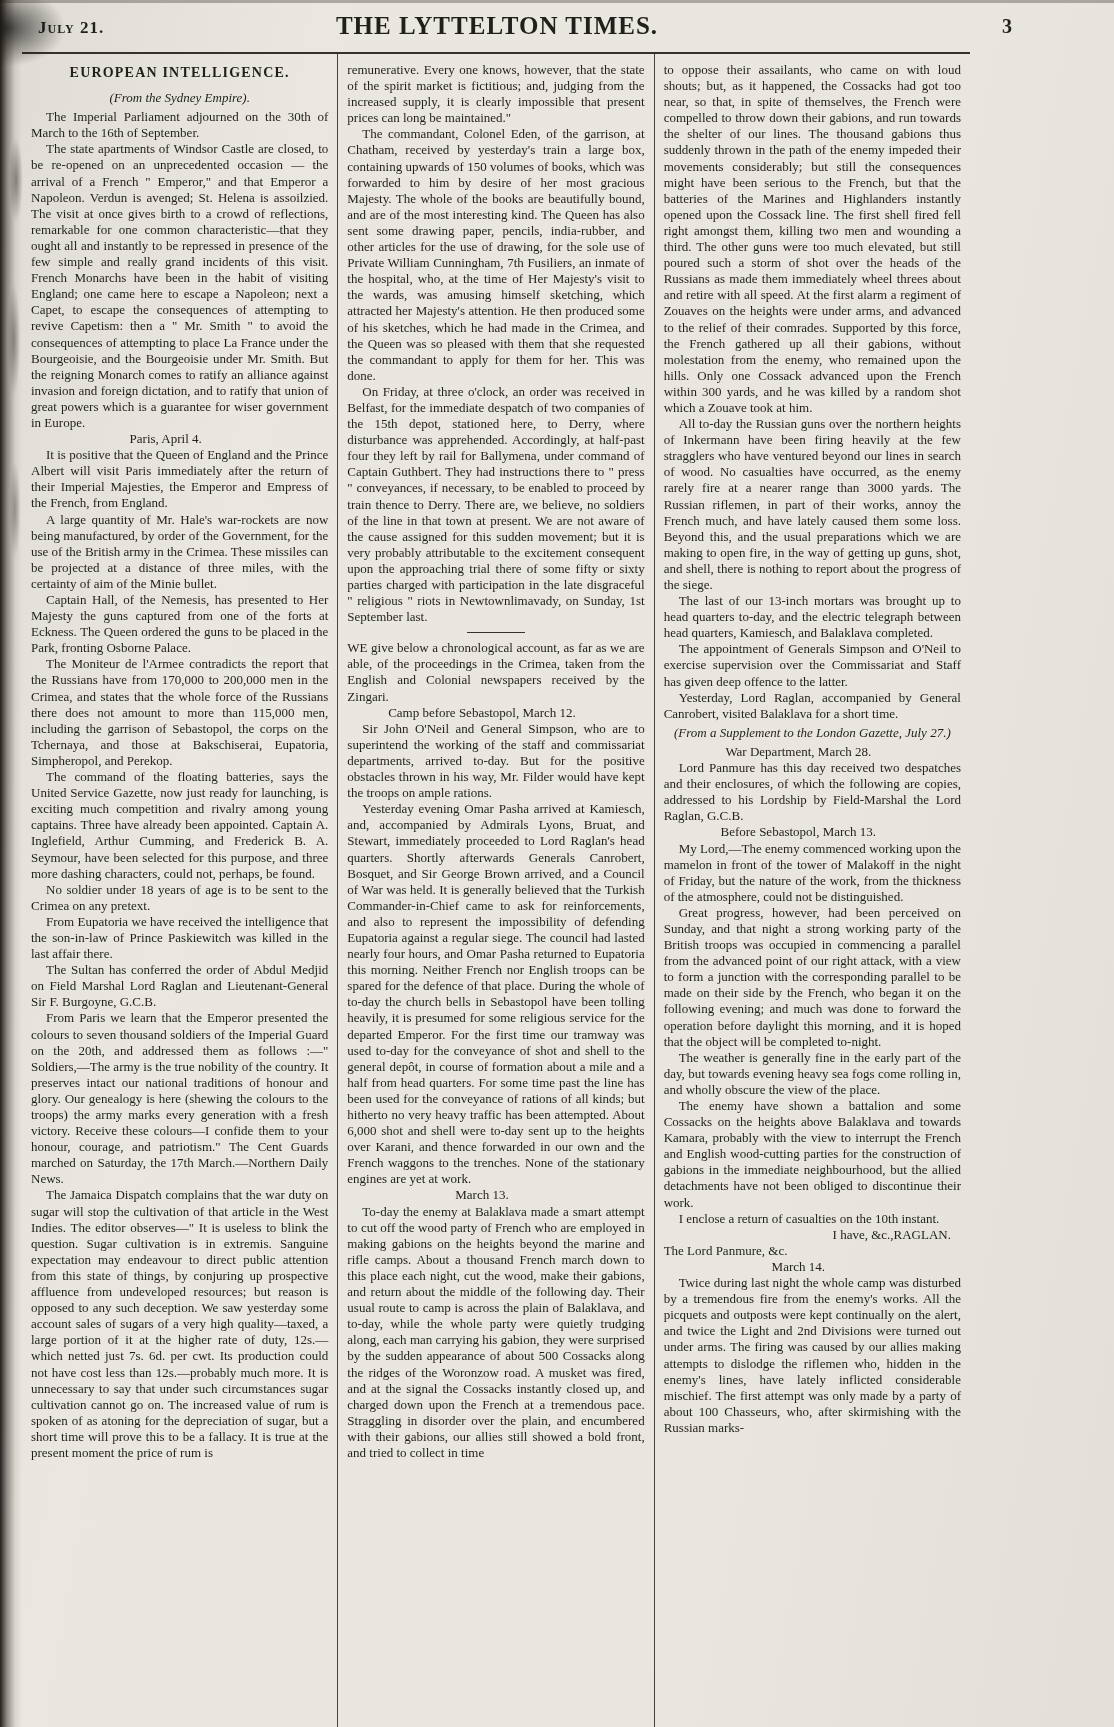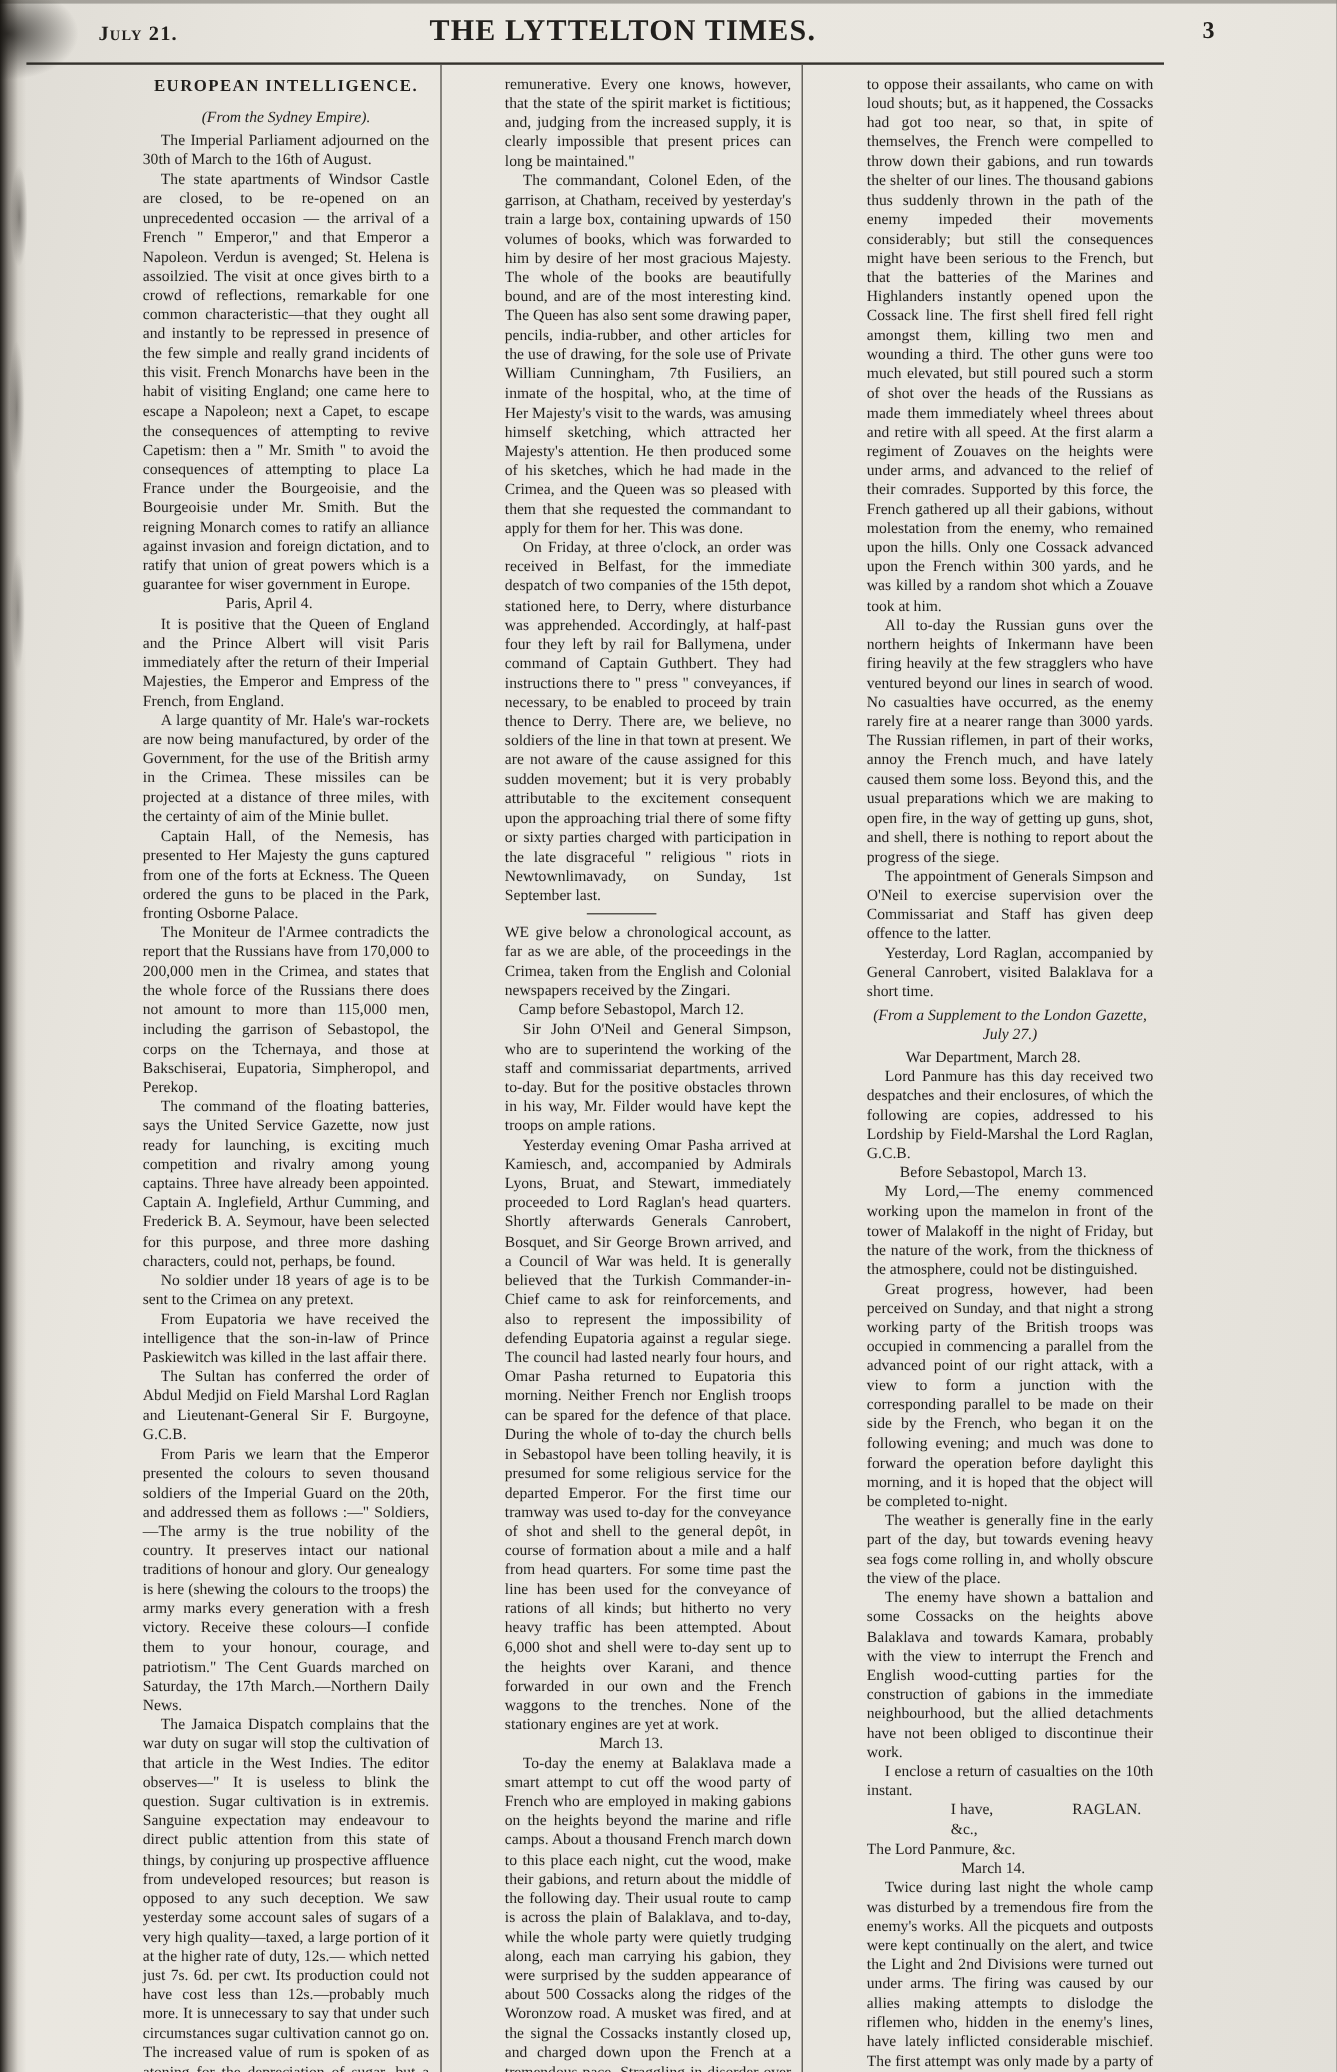--- a/index.html
+++ b/index.html
@@ -1,15 +1,15 @@
 <!DOCTYPE html>
 <html><head>
 <meta charset="utf-8">
 <style>
-  * { box-sizing: border-box; padding-left: 44px; }
+  * { box-sizing: border-box; }
   html, body { margin: 0; padding: 0; background: #4e4b47; }
   .page {
     position: relative; width: 1114px; height: 1727px; margin: 0 auto;
     background: linear-gradient(100deg, #dfdcd5 0%, #eae7e0 22%, #e9e6df 70%, #e2dfd8 100%);
     overflow: hidden;
     font-family: "Liberation Serif", "DejaVu Serif", serif;
     color: #211f1c;
   }
   
   .masthead { position: absolute; top: 0; left: 0; right: 0; height: 54px; }
@@ -57,21 +57,21 @@
     <span class="mast-date">July 21.</span>
     <span class="mast-title">THE LYTTELTON TIMES.</span>
     <span class="mast-page">3</span>
   </div>
   <div class="head-rule"></div>
 
   <div class="columns" id="columns">
       <div class="col">
         <div class="blk heading">EUROPEAN INTELLIGENCE.</div>
         <div class="blk byline">(From the Sydney Empire).</div>
-        <div class="blk para">The Imperial Parliament adjourned on the 30th of March to the 16th of August.</div>
+        <div class="blk para">The Imperial Parliament adjourned on the 30th of March to the 16th of September.</div>
         <div class="blk para">The state apartments of Windsor Castle are closed, to be re-opened on an unprecedented occasion — the arrival of a French " Emperor," and that Emperor a Napoleon. Verdun is avenged; St. Helena is assoilzied. The visit at once gives birth to a crowd of reflections, remarkable for one common characteristic—that they ought all and instantly to be repressed in presence of the few simple and really grand incidents of this visit. French Monarchs have been in the habit of visiting England; one came here to escape a Napoleon; next a Capet, to escape the consequences of attempting to revive Capetism: then a " Mr. Smith " to avoid the consequences of attempting to place La France under the Bourgeoisie, and the Bourgeoisie under Mr. Smith. But the reigning Monarch comes to ratify an alliance against invasion and foreign dictation, and to ratify that union of great powers which is a guarantee for wiser government in Europe.</div>
         <div class="blk dateline">Paris, April 4.</div>
         <div class="blk para">It is positive that the Queen of England and the Prince Albert will visit Paris immediately after the return of their Imperial Majesties, the Emperor and Empress of the French, from England.</div>
         <div class="blk para">A large quantity of Mr. Hale's war-rockets are now being manufactured, by order of the Government, for the use of the British army in the Crimea. These missiles can be projected at a distance of three miles, with the certainty of aim of the Minie bullet.</div>
         <div class="blk para">Captain Hall, of the Nemesis, has presented to Her Majesty the guns captured from one of the forts at Eckness. The Queen ordered the guns to be placed in the Park, fronting Osborne Palace.</div>
         <div class="blk para">The Moniteur de l'Armee contradicts the report that the Russians have from 170,000 to 200,000 men in the Crimea, and states that the whole force of the Russians there does not amount to more than 115,000 men, including the garrison of Sebastopol, the corps on the Tchernaya, and those at Bakschiserai, Eupatoria, Simpheropol, and Perekop.</div>
         <div class="blk para">The command of the floating batteries, says the United Service Gazette, now just ready for launching, is exciting much competition and rivalry among young captains. Three have already been appointed. Captain A. Inglefield, Arthur Cumming, and Frederick B. A. Seymour, have been selected for this purpose, and three more dashing characters, could not, perhaps, be found.</div>
         <div class="blk para">No soldier under 18 years of age is to be sent to the Crimea on any pretext.</div>
         <div class="blk para">From Eupatoria we have received the intelligence that the son-in-law of Prince Paskiewitch was killed in the last affair there.</div>
         <div class="blk para">The Sultan has conferred the order of Abdul Medjid on Field Marshal Lord Raglan and Lieutenant-General Sir F. Burgoyne, G.C.B.</div>
@@ -86,20 +86,21 @@
         <div class="blk para-flush">WE give below a chronological account, as far as we are able, of the proceedings in the Crimea, taken from the English and Colonial newspapers received by the Zingari.</div>
         <div class="blk dateline">Camp before Sebastopol, March 12.</div>
         <div class="blk para">Sir John O'Neil and General Simpson, who are to superintend the working of the staff and commissariat departments, arrived to-day. But for the positive obstacles thrown in his way, Mr. Filder would have kept the troops on ample rations.</div>
         <div class="blk para">Yesterday evening Omar Pasha arrived at Kamiesch, and, accompanied by Admirals Lyons, Bruat, and Stewart, immediately proceeded to Lord Raglan's head quarters. Shortly afterwards Generals Canrobert, Bosquet, and Sir George Brown arrived, and a Council of War was held. It is generally believed that the Turkish Commander-in-Chief came to ask for reinforcements, and also to represent the impossibility of defending Eupatoria against a regular siege. The council had lasted nearly four hours, and Omar Pasha returned to Eupatoria this morning. Neither French nor English troops can be spared for the defence of that place. During the whole of to-day the church bells in Sebastopol have been tolling heavily, it is presumed for some religious service for the departed Emperor. For the first time our tramway was used to-day for the conveyance of shot and shell to the general depôt, in course of formation about a mile and a half from head quarters. For some time past the line has been used for the conveyance of rations of all kinds; but hitherto no very heavy traffic has been attempted. About 6,000 shot and shell were to-day sent up to the heights over Karani, and thence forwarded in our own and the French waggons to the trenches. None of the stationary engines are yet at work.</div>
         <div class="blk dateline">March 13.</div>
         <div class="blk para">To-day the enemy at Balaklava made a smart attempt to cut off the wood party of French who are employed in making gabions on the heights beyond the marine and rifle camps. About a thousand French march down to this place each night, cut the wood, make their gabions, and return about the middle of the following day. Their usual route to camp is across the plain of Balaklava, and to-day, while the whole party were quietly trudging along, each man carrying his gabion, they were surprised by the sudden appearance of about 500 Cossacks along the ridges of the Woronzow road. A musket was fired, and at the signal the Cossacks instantly closed up, and charged down upon the French at a tremendous pace. Straggling in disorder over the plain, and encumbered with their gabions, our allies still showed a bold front, and tried to collect in time</div>
       </div>
       <div class="col">
         <div class="blk para-flush">to oppose their assailants, who came on with loud shouts; but, as it happened, the Cossacks had got too near, so that, in spite of themselves, the French were compelled to throw down their gabions, and run towards the shelter of our lines. The thousand gabions thus suddenly thrown in the path of the enemy impeded their movements considerably; but still the consequences might have been serious to the French, but that the batteries of the Marines and Highlanders instantly opened upon the Cossack line. The first shell fired fell right amongst them, killing two men and wounding a third. The other guns were too much elevated, but still poured such a storm of shot over the heads of the Russians as made them immediately wheel threes about and retire with all speed. At the first alarm a regiment of Zouaves on the heights were under arms, and advanced to the relief of their comrades. Supported by this force, the French gathered up all their gabions, without molestation from the enemy, who remained upon the hills. Only one Cossack advanced upon the French within 300 yards, and he was killed by a random shot which a Zouave took at him.</div>
         <div class="blk para">All to-day the Russian guns over the northern heights of Inkermann have been firing heavily at the few stragglers who have ventured beyond our lines in search of wood. No casualties have occurred, as the enemy rarely fire at a nearer range than 3000 yards. The Russian riflemen, in part of their works, annoy the French much, and have lately caused them some loss. Beyond this, and the usual preparations which we are making to open fire, in the way of getting up guns, shot, and shell, there is nothing to report about the progress of the siege.</div>
+        <div class="blk para">The last of our 13-inch mortars was brought up to head quarters to-day, and the electric telegraph between head quarters, Kamiesch, and Balaklava completed.</div>
         <div class="blk para">The appointment of Generals Simpson and O'Neil to exercise supervision over the Commissariat and Staff has given deep offence to the latter.</div>
         <div class="blk para">Yesterday, Lord Raglan, accompanied by General Canrobert, visited Balaklava for a short time.</div>
         <div class="blk byline">(From a Supplement to the London Gazette, July 27.)</div>
         <div class="blk dateline">War Department, March 28.</div>
         <div class="blk para">Lord Panmure has this day received two despatches and their enclosures, of which the following are copies, addressed to his Lordship by Field-Marshal the Lord Raglan, G.C.B.</div>
         <div class="blk dateline">Before Sebastopol, March 13.</div>
         <div class="blk para">My Lord,—The enemy commenced working upon the mamelon in front of the tower of Malakoff in the night of Friday, but the nature of the work, from the thickness of the atmosphere, could not be distinguished.</div>
         <div class="blk para">Great progress, however, had been perceived on Sunday, and that night a strong working party of the British troops was occupied in commencing a parallel from the advanced point of our right attack, with a view to form a junction with the corresponding parallel to be made on their side by the French, who began it on the following evening; and much was done to forward the operation before daylight this morning, and it is hoped that the object will be completed to-night.</div>
         <div class="blk para">The weather is generally fine in the early part of the day, but towards evening heavy sea fogs come rolling in, and wholly obscure the view of the place.</div>
         <div class="blk para">The enemy have shown a battalion and some Cossacks on the heights above Balaklava and towards Kamara, probably with the view to interrupt the French and English wood-cutting parties for the construction of gabions in the immediate neighbourhood, but the allied detachments have not been obliged to discontinue their work.</div>

